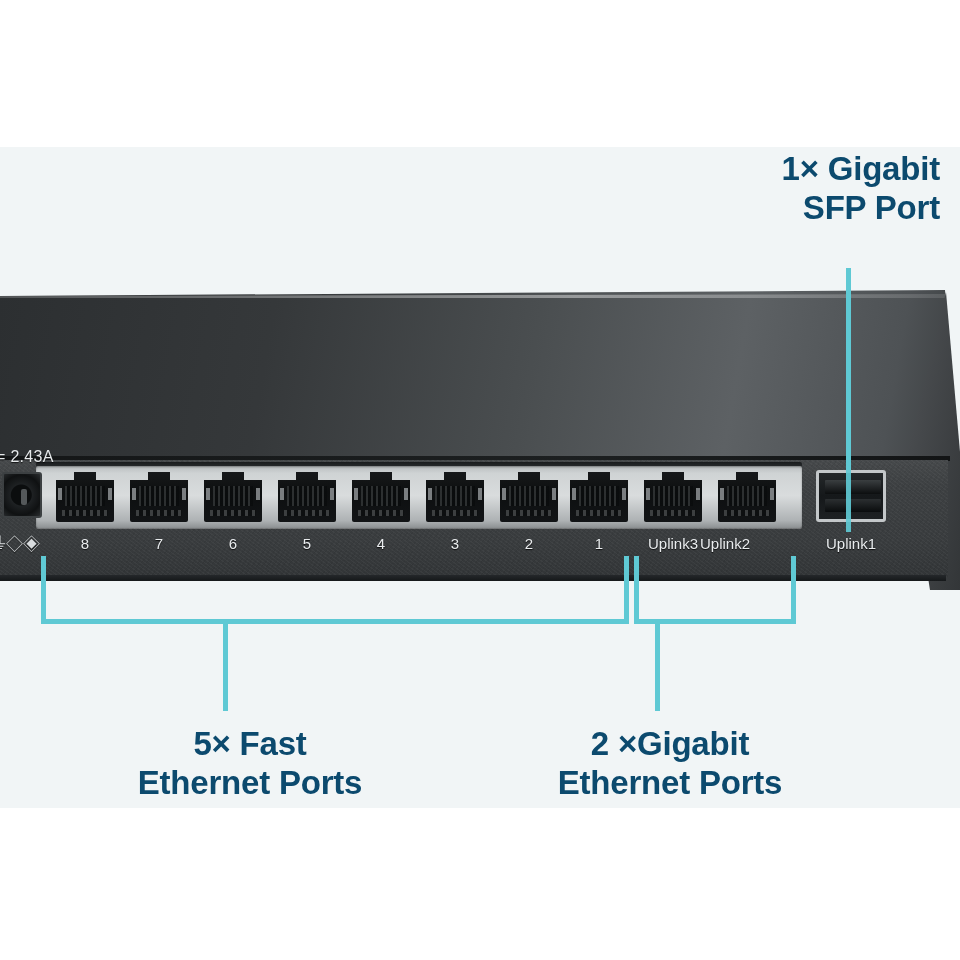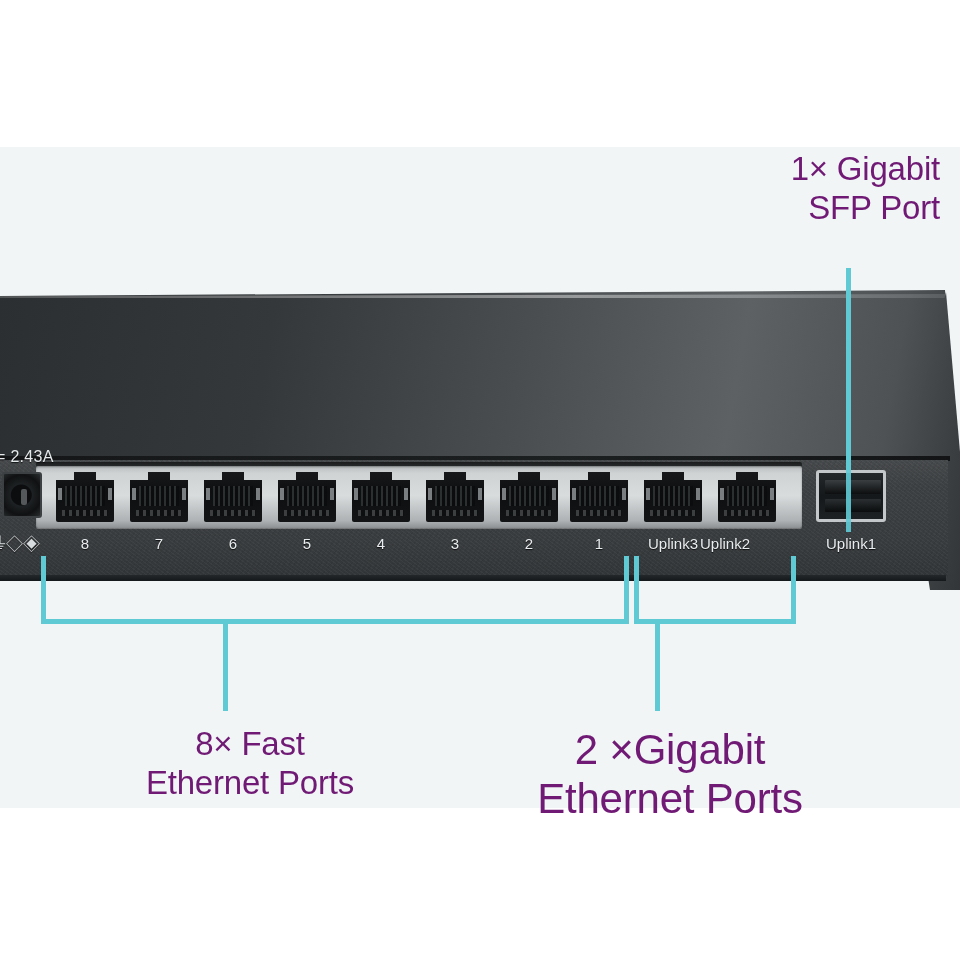--- a/index.html
+++ b/index.html
@@ -21,22 +21,22 @@
     position: absolute;
     left: 0;
     width: 960px;
     background: #f1f5f6;
   }
   #band-main { top: 147px; height: 661px; }
 
   
   .callout-label {
     position: absolute;
-    color: #701a75;
-    font-weight: 400;
+    color: #0c4a6e;
+    font-weight: 700;
     line-height: 1.17;
     letter-spacing: -0.2px;
     white-space: pre;
   }
   #label-sfp {
     top: 150px;
     left: 640px;
     width: 300px;
     text-align: right;
     font-size: 33px;
@@ -46,21 +46,21 @@
     left: 30px;
     width: 440px;
     text-align: center;
     font-size: 33px;
   }
   #label-giga {
     top: 725px;
     left: 460px;
     width: 420px;
     text-align: center;
-    font-size: 42px;
+    font-size: 33px;
   }
 
   
   .leader {
     position: absolute;
     background: #5fc9d4;
   }
   .leader.v { width: 5px; }
   .leader.h { height: 5px; }
 
@@ -369,19 +369,19 @@
   <div class="leader v" id="fast-stem"></div>
 
   <div class="leader v" id="giga-leg-l"></div>
   <div class="leader v" id="giga-leg-r"></div>
   <div class="leader h" id="giga-rail"></div>
   <div class="leader v" id="giga-stem"></div>
 
   <div class="callout-label" id="label-sfp">1× Gigabit
 SFP Port</div>
 
-  <div class="callout-label" id="label-fast">8× Fast
+  <div class="callout-label" id="label-fast">5× Fast
 Ethernet Ports</div>
 
   <div class="callout-label" id="label-giga">2 ×Gigabit
 Ethernet Ports</div>
 
 </div>
 
 </body></html>

